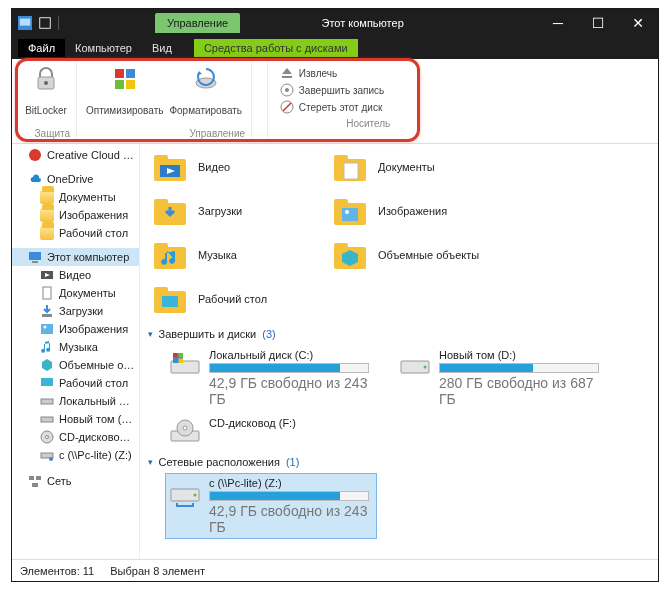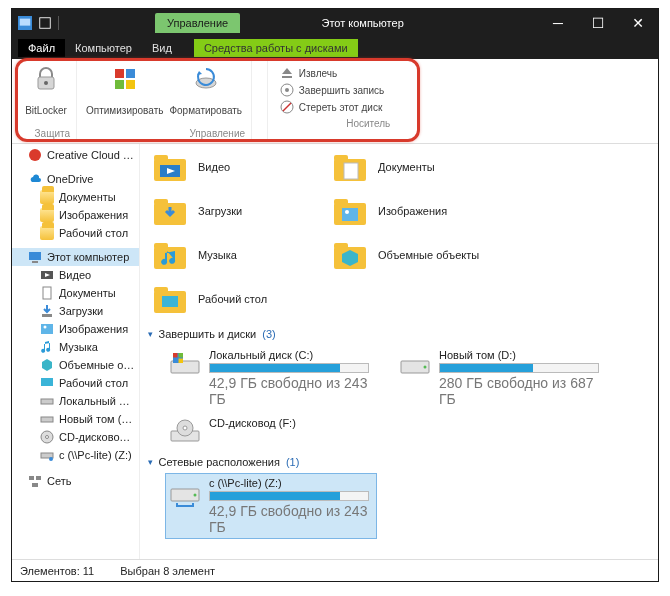--- a/index.html
+++ b/index.html
@@ -46,21 +46,21 @@
 .ghdr .chev{font-size:9px;color:#2a6bb4}
 .drives{display:flex;flex-wrap:wrap;gap:4px 20px;padding-left:18px}
 .drive{width:210px;display:flex;gap:8px;padding:3px}
 .drive.sel{background:#cde6f7;outline:1px solid #7cb6e6}
 .dic{width:32px;height:32px;flex:none}
 .dinfo{flex:1;display:flex;flex-direction:column;gap:2px}
 .dname{font-size:11px}
 .dbar{height:10px;border:1px solid #bbb;background:#f4f4f4;width:160px;position:relative}
 .dbar .fill{position:absolute;left:0;top:0;bottom:0;background:#26a0da}
 .dfree{font-size:14px;color:#777}
-.status{height:22px;border-top:1px solid #ddd;display:flex;align-items:center;padding:0 8px;gap:26px;font-size:11px;color:#555}
+.status{height:22px;border-top:1px solid #ddd;display:flex;align-items:center;padding:0 8px;gap:16px;font-size:11px;color:#555}
 
 .foldericon{width:100%;height:100%;background:linear-gradient(#ffe79a,#f5c13a);border-radius:2px;position:relative}
 .foldericon:before{content:"";position:absolute;left:2px;top:-4px;width:12px;height:6px;background:#f5c13a;border-radius:2px 2px 0 0}
 </style>
 </head>
 <body>
 
 <div class="window">
 
   <div class="titlebar">

